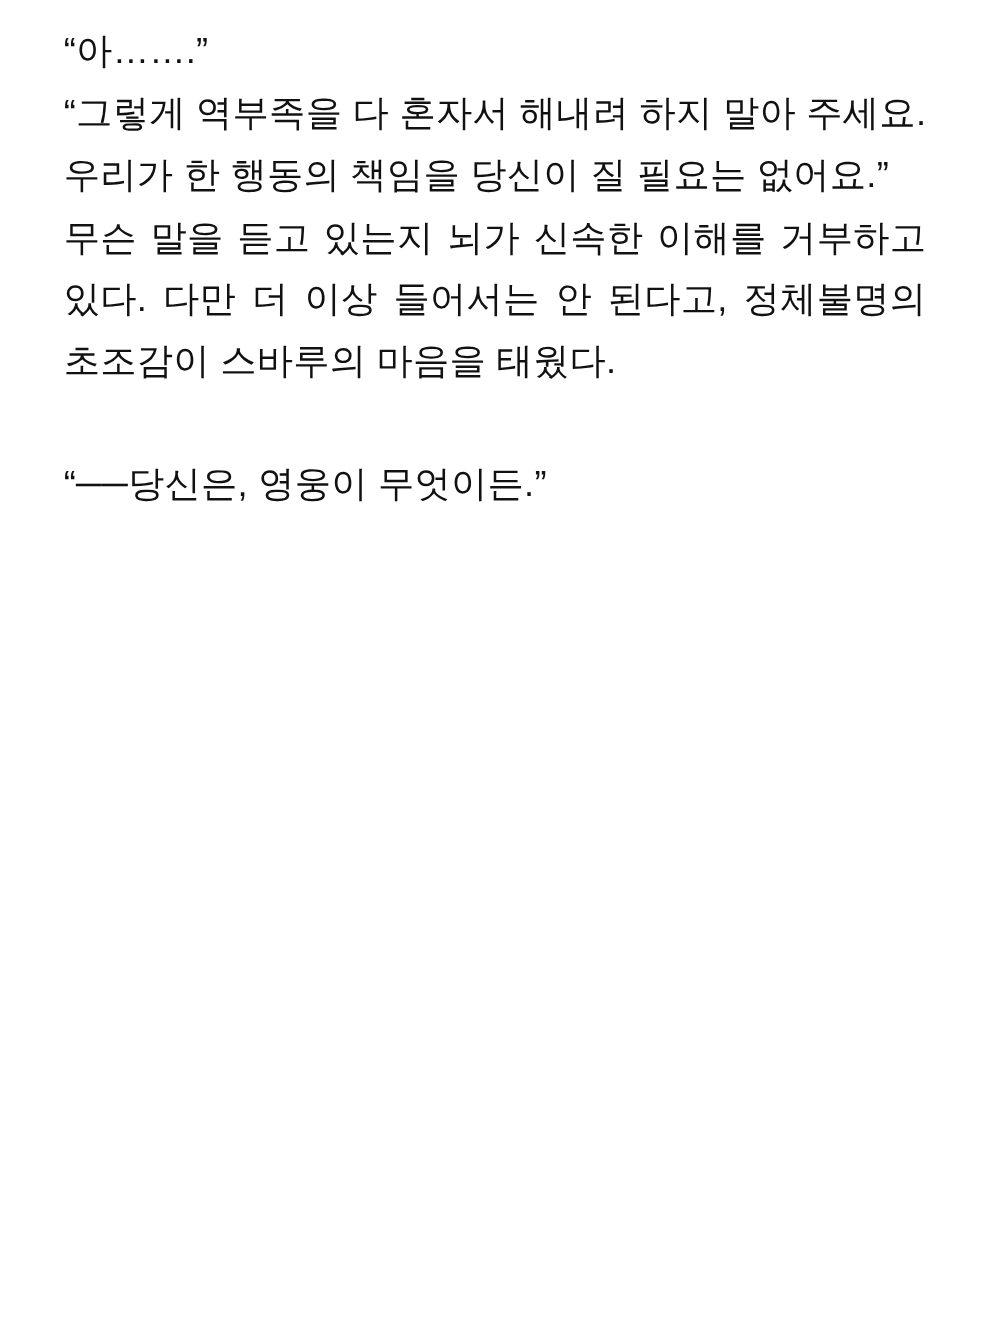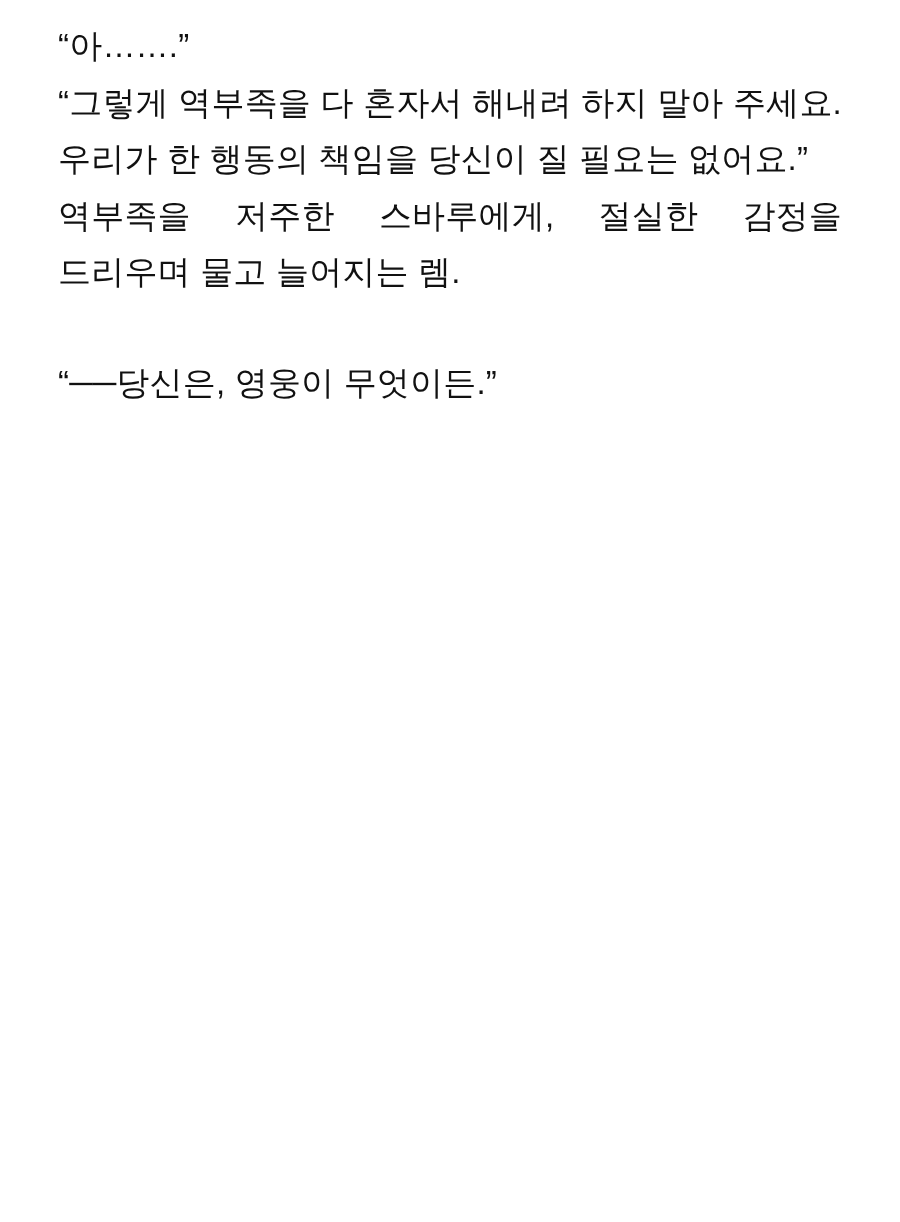--- a/index.html
+++ b/index.html
@@ -40,22 +40,22 @@
 </head>
 <body>
 
 <div class="page">
 
   <p class="para last-line">“아…….”</p>
 
   <p class="para">“그렇게 역부족을 다 혼자서 해내려 하지 말아 주세요. 우리가 한 행동의 책임을 당신이 질 필요는 없어요.”</p>
 
 
+  <p class="para">무슨 말을 듣고 있는지 뇌가 신속한 이해를 거부하고 있다. 다만 더 이상 들어서는 안 된다고, 정체불명의 초조감이 스바루의 마음을 태웠다.</p>
 
-  <p class="para">역부족을 저주한 스바루에게, 절실한 감정을 드리우며 물고 늘어지는 렘.</p>
 
 
 
 
   <div class="spacer"></div>
 
   <p class="para last-line">“──당신은, 영웅이 무엇이든.”</p>
 
 </div>
 

